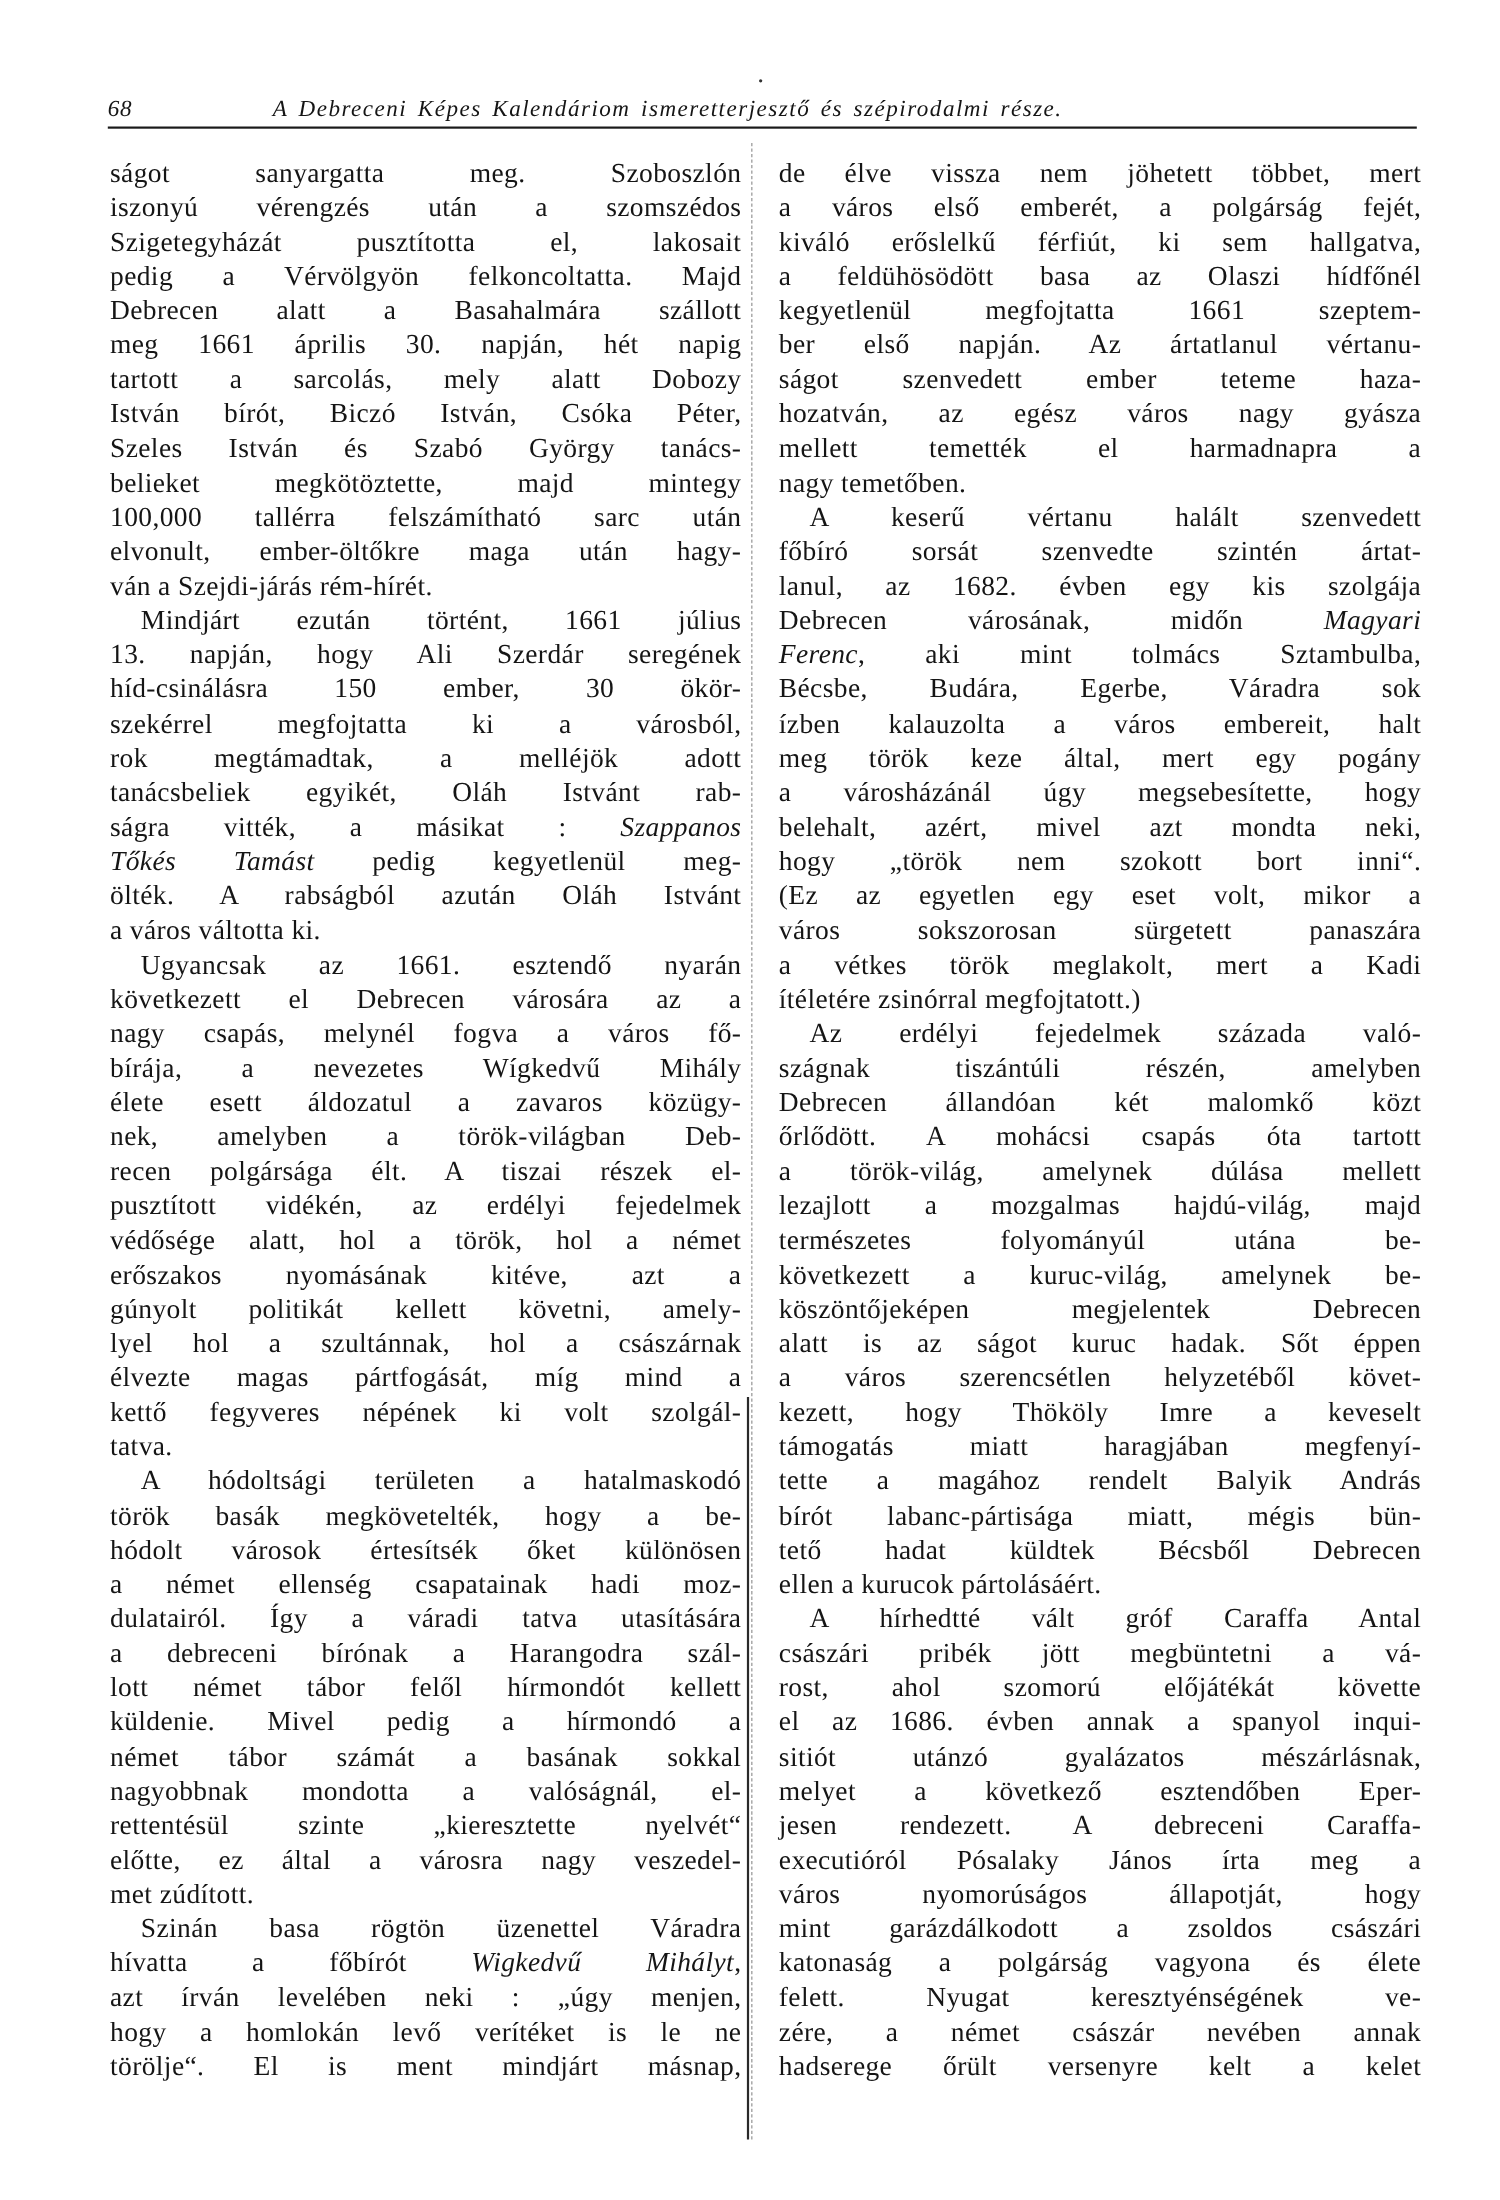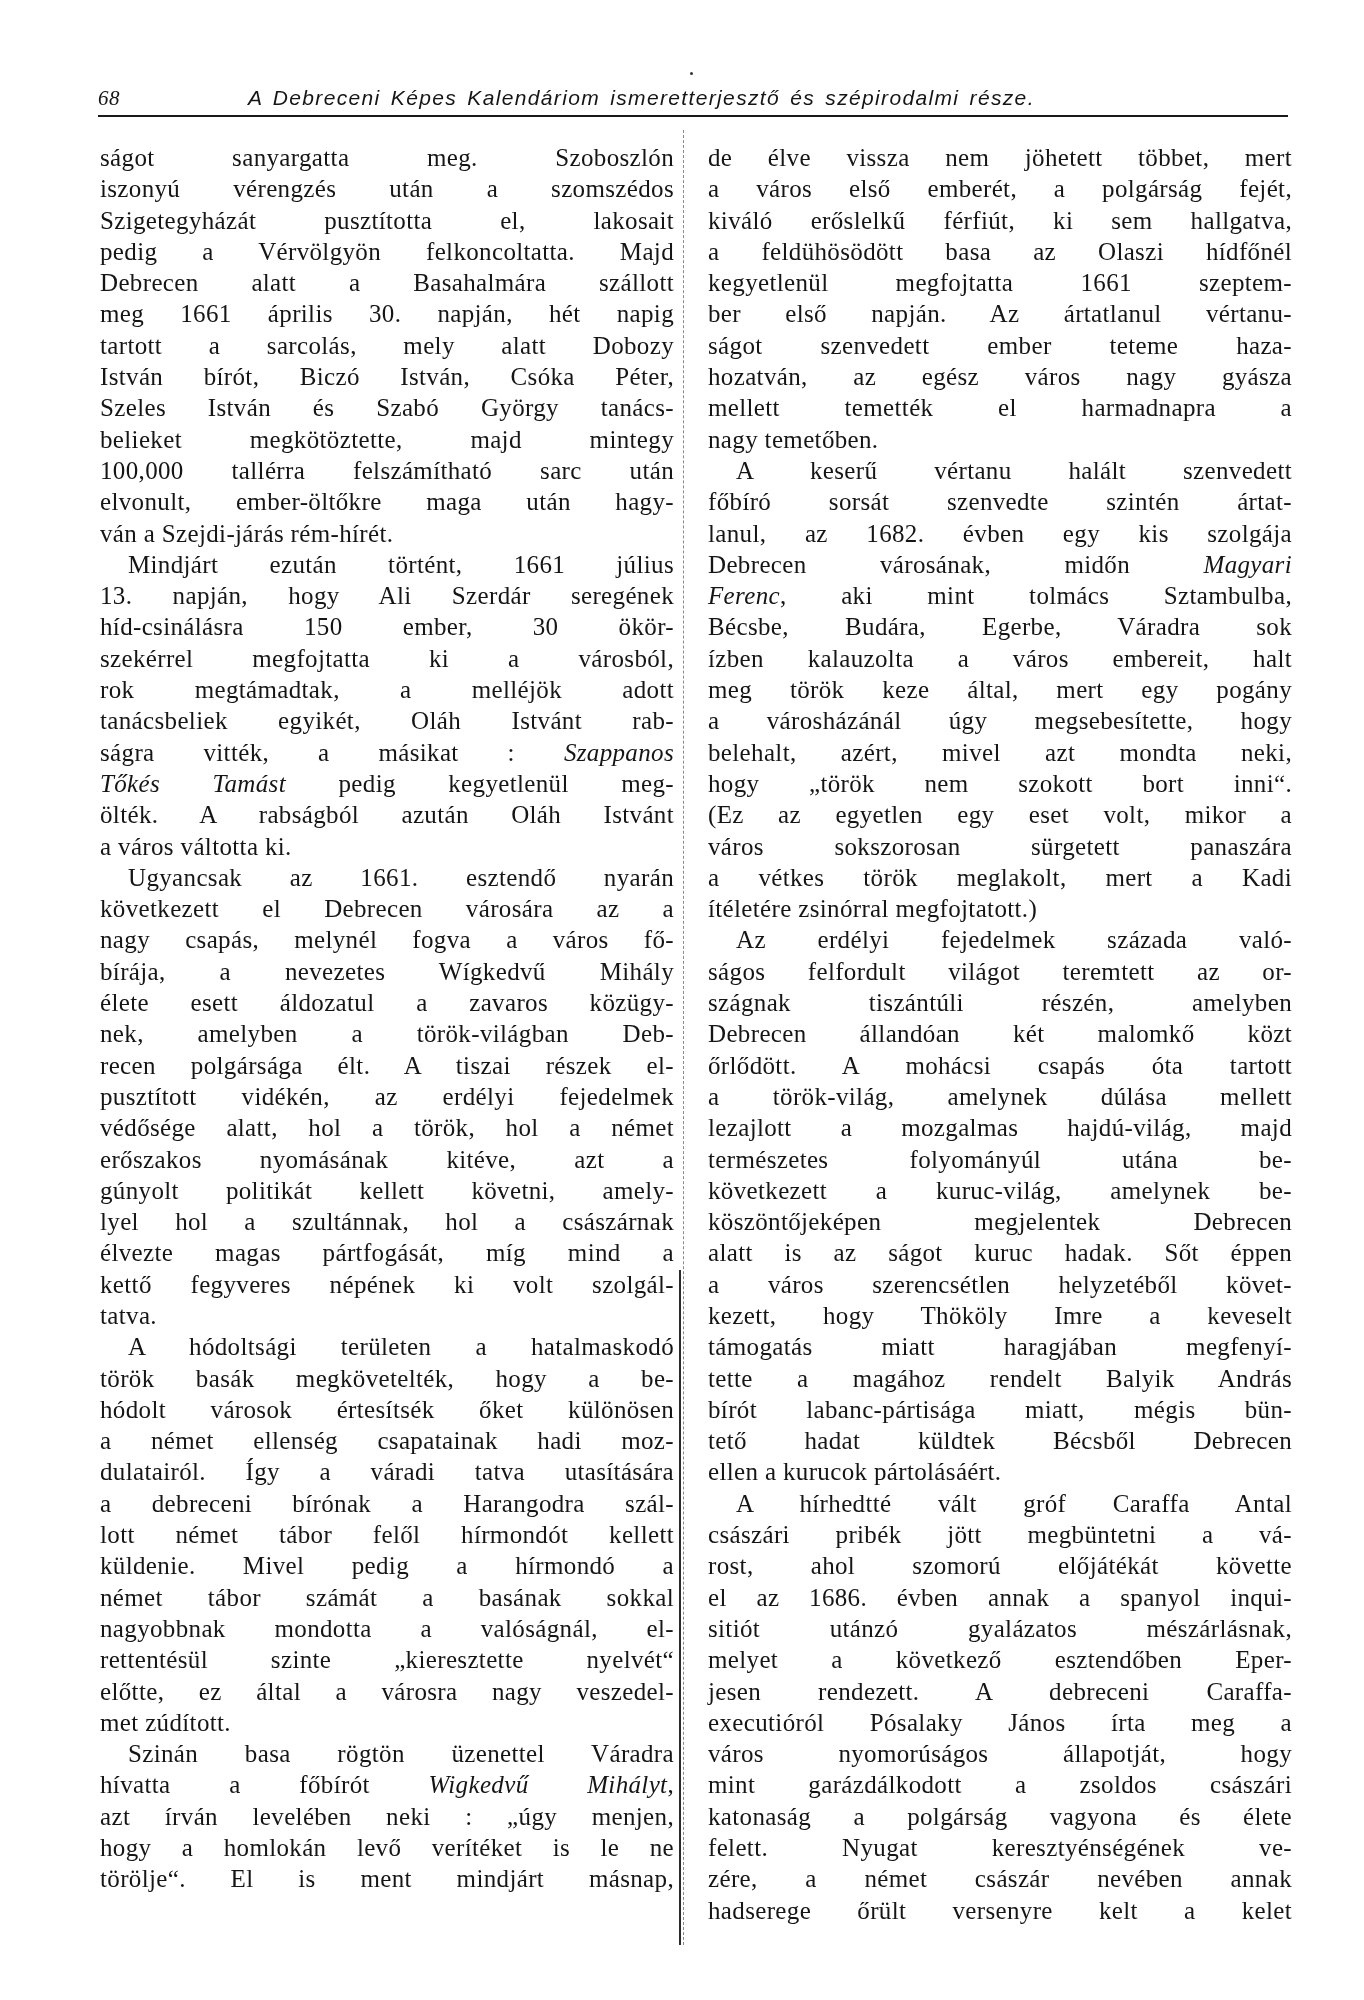--- a/index.html
+++ b/index.html
@@ -1,21 +1,21 @@
 <!DOCTYPE html>
 <html><head>
 <meta charset="utf-8">
 <style>
   html, body { margin: 0; padding: 0; background: #ffffff; }
   body { width: 1364px; height: 2000px; position: relative; overflow: hidden; color: #151515; }
   .page { position: absolute; left: 0; top: 0; width: 1364px; height: 1472px; }
   .head-dot { position: absolute; left: 690px; top: 72px; width: 3px; height: 3px; background: #333; border-radius: 50%; }
   .running-head { position: absolute; left: 98px; top: 86px; width: 1190px; height: 28px; }
   .page-number { position: absolute; left: 0; top: 0; font-family: "Liberation Serif", serif; font-size: 21px; font-style: italic; letter-spacing: 0.5px; }
-  .running-title { position: absolute; left: 150px; top: 0; font-family: Liberation Sans, sans-serif; font-size: 21px; font-style: italic; letter-spacing: 1.35px; word-spacing: 3px; }
+  .running-title { position: absolute; left: 150px; top: 0; font-family: Liberation Serif, serif; font-size: 21px; font-style: italic; letter-spacing: 1.35px; word-spacing: 3px; }
   .head-rule { position: absolute; left: 98px; top: 115px; width: 1190px; height: 2px; background: #1a1a1a; }
   .column { position: absolute; top: 142px; font-family: "Liberation Serif", serif; font-size: 25px; line-height: 31.3px; letter-spacing: 0.35px; }
   .col-left { left: 100px; width: 574px; }
   .col-right { left: 708px; width: 584px; }
   .line { display: block; height: 31.3px; white-space: nowrap; text-align: justify; text-align-last: justify; overflow: visible; }
   .line.last { text-align-last: left; }
   .line.indent { padding-left: 28px; }
   .col-divider { position: absolute; left: 683px; top: 130px; width: 0; height: 1815px; border-left: 1.5px dashed #8a8a8a; }
   .col-divider-low { position: absolute; left: 679px; top: 1270px; width: 0; height: 675px; border-left: 2px solid #2a2a2a; }
   .it { font-style: italic; }
@@ -111,21 +111,20 @@
       <div class="line">ízben kalauzolta a város embereit, halt</div>
       <div class="line">meg török keze által, mert egy pogány</div>
       <div class="line">a városházánál úgy megsebesítette, hogy</div>
       <div class="line">belehalt, azért, mivel azt mondta neki,</div>
       <div class="line">hogy „török nem szokott bort inni“.</div>
       <div class="line">(Ez az egyetlen egy eset volt, mikor a</div>
       <div class="line">város sokszorosan sürgetett panaszára</div>
       <div class="line">a vétkes török meglakolt, mert a Kadi</div>
       <div class="line last">ítéletére zsinórral megfojtatott.)</div>
       <div class="line indent">Az erdélyi fejedelmek százada való-</div>
-      <div class="line">ságos felfordult világot teremtett az or-</div>
       <div class="line">szágnak tiszántúli részén, amelyben</div>
       <div class="line">Debrecen állandóan két malomkő közt</div>
       <div class="line">őrlődött. A mohácsi csapás óta tartott</div>
       <div class="line">a török-világ, amelynek dúlása mellett</div>
       <div class="line">lezajlott a mozgalmas hajdú-világ, majd</div>
       <div class="line">természetes folyományúl utána be-</div>
       <div class="line">következett a kuruc-világ, amelynek be-</div>
       <div class="line">köszöntőjeképen megjelentek Debrecen</div>
       <div class="line">alatt is az ságot kuruc hadak. Sőt éppen</div>
       <div class="line">a város szerencsétlen helyzetéből követ-</div>

